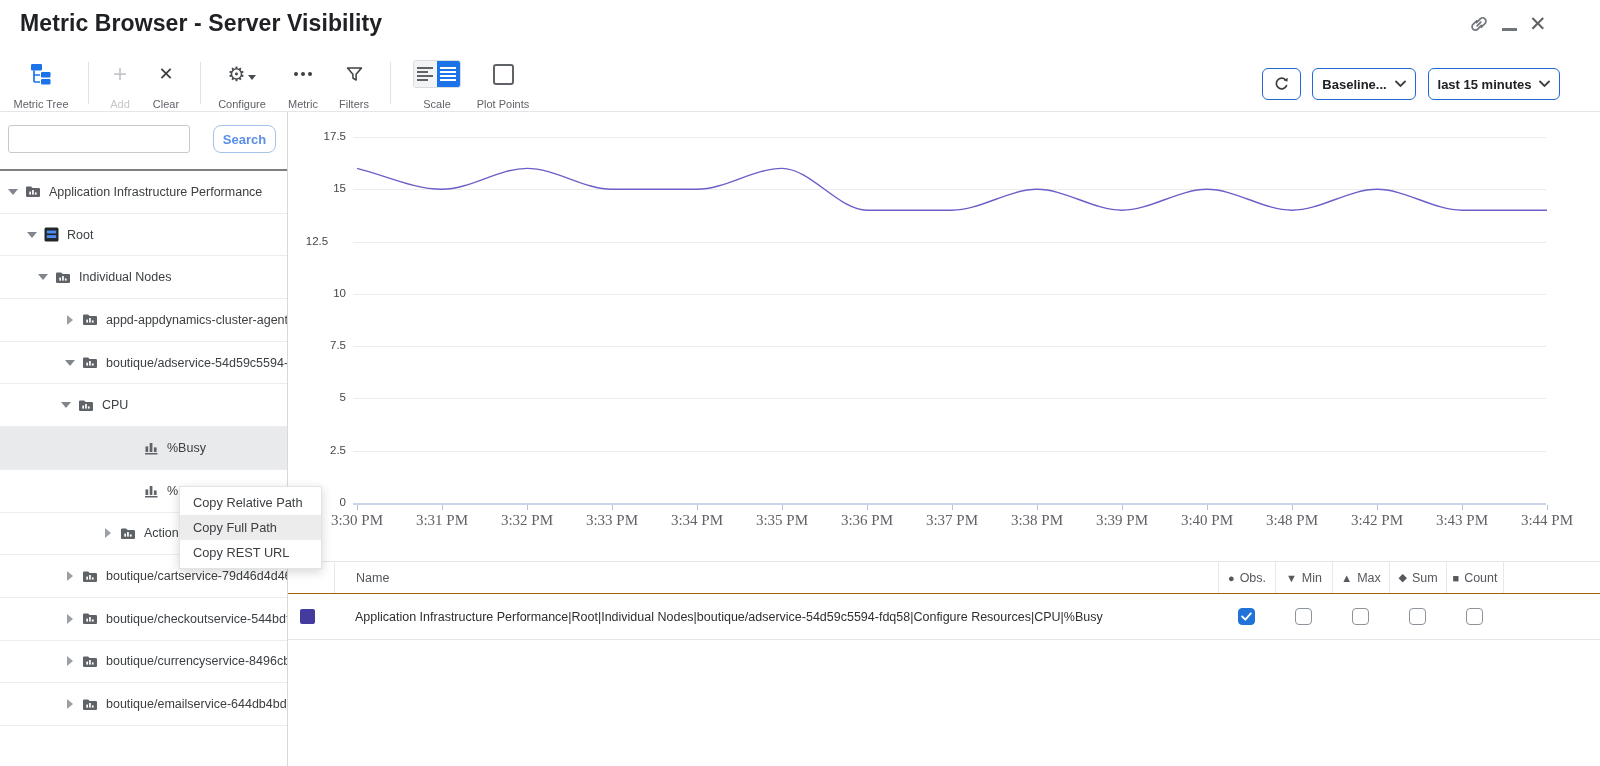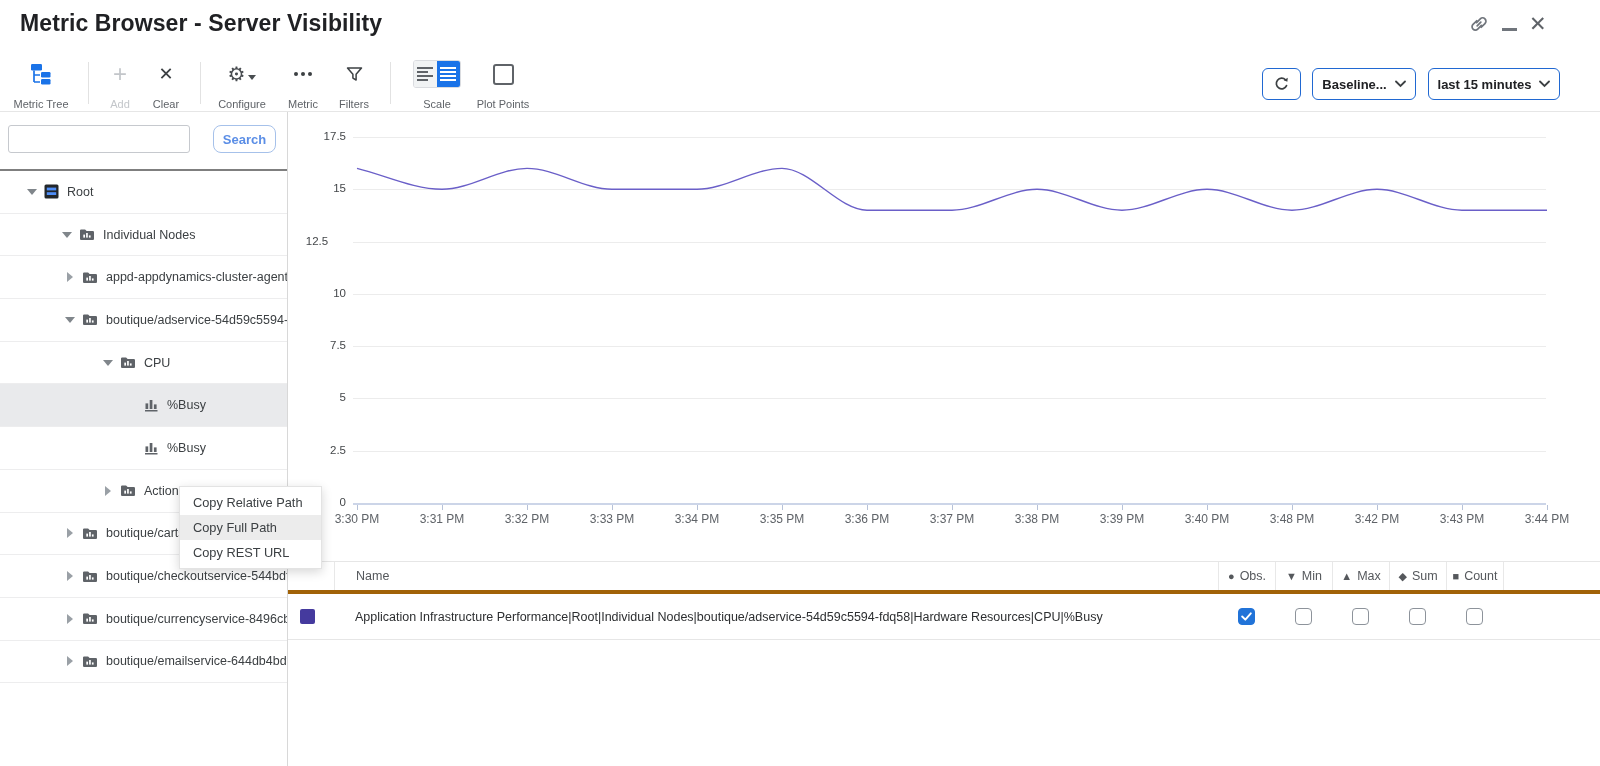--- a/index.html
+++ b/index.html
@@ -55,25 +55,25 @@
   .caret-down { width:0; height:0; border-left:5px solid transparent; border-right:5px solid transparent; border-top:6px solid #80868b; }
   .caret-right { width:0; height:0; border-top:5px solid transparent; border-bottom:5px solid transparent; border-left:6px solid #9aa0a6; }
   .tree-icon { margin-left:5px; display:flex; flex:none; }
 
   
   #chart { left:288px; top:112px; width:1312px; height:450px; }
   .gridline { left:65px; width:1193px; height:1px; background:#ececec; }
   .ylabel { left:0; width:58px; text-align:right; font-size:11.5px; color:#44474a; }
   .x-axis-line { left:65px; top:391px; width:1193px; height:2px; background:#ccd5e8; }
   .xtick { width:1px; height:5px; top:393px; background:#b7c2d8; }
-  .xlabel { top:400px; font-size:12px; color:#5f6368; transform:translateX(-50%); white-space:nowrap; }
+  .xlabel { top:400px; font-size:15px; color:#5f6368; transform:translateX(-50%); white-space:nowrap;font-family:Liberation Serif, serif; }
 
   
   #metric-table { left:288px; top:561px; width:1312px; }
-  .thead { height:33px; display:flex; align-items:stretch; border-top:1px solid #e6e6e6; border-bottom:4px solid #a16207; }
+  .thead { height:33px; display:flex; align-items:stretch; border-top:1px solid #e6e6e6; border-bottom:1px solid #a16207; }
   .trow  { height:46px; display:flex; align-items:center; border-bottom:1px solid #e6e6e6; }
   .col-swatch { width:46px; flex:none; display:flex; align-items:center; }
   .col-name { flex:1; display:flex; align-items:center; padding-left:21px; border-left:1px solid #e8e8e8; font-size:12.5px; color:#5f6368; overflow:hidden; }
   .trow .col-name { color:#2d2f31; border-left:none; }
   .col-check { width:57px; flex:none; display:flex; align-items:center; justify-content:center; gap:5px; border-left:1px solid #e8e8e8; }
   .trow .col-check { border-left:none; }
   .col-tail { width:97px; flex:none; border-left:1px solid #e8e8e8; }
   .trow .col-tail { border-left:none; }
   .hdr-glyph { font-size:11px; color:#55585c; }
   .hdr-label { font-size:12.5px; color:#55585c; }
@@ -199,34 +199,48 @@
   <svg width="16" height="16" viewBox="0 0 16 16">
       <circle cx="6.5" cy="6.5" r="4.6" fill="none" stroke="#9aa0a6" stroke-width="1.5"></circle>
       <line x1="10.2" y1="10.2" x2="14.2" y2="14.2" stroke="#9aa0a6" stroke-width="1.5" stroke-linecap="round"></line>
     </svg>
 </span>
 <input class="abs search-input" value="" style="">
 <div class="abs search-btn">Search</div>
 <div class="abs tree-top-line"></div>
 <div class="abs sidebar-vborder"></div>
 <div class="abs" id="tree">
+    <div class="tree-row" style="padding-left: 6px;">
+      <span class="caret">
+        <span class="caret-down"></span>
+      </span>
+      <span class="tree-icon">
+        <svg width="16" height="13" viewBox="0 0 16 13">
+          <path d="M1 2.6 a1.1 1.1 0 0 1 1.1-1.1 h4 l1.5 1.6 h6.3 a1.1 1.1 0 0 1 1.1 1.1 v6.7 a1.1 1.1 0 0 1-1.1 1.1 H2.1 A1.1 1.1 0 0 1 1 10.9 z" fill="#5f6368"></path>
+          <rect x="4.3" y="6.6" width="1.7" height="3" fill="#fff"></rect>
+          <rect x="7.1" y="5" width="1.7" height="4.6" fill="#fff"></rect>
+          <rect x="9.9" y="7.4" width="1.7" height="2.2" fill="#fff"></rect>
+        </svg>
+      </span>
+      <span class="tree-label">Application Infrastructure Performance</span>
+    </div>
     <div class="tree-row" style="padding-left: 25px;">
       <span class="caret">
         <span class="caret-down"></span>
       </span>
       <span class="tree-icon">
         <svg width="15" height="15" viewBox="0 0 15 15">
           <rect x="0.5" y="0.5" width="14" height="14" rx="1.5" fill="#23272b"></rect>
           <rect x="2.8" y="3.6" width="9.4" height="2.8" fill="#4f8ef7"></rect>
           <rect x="2.8" y="8.2" width="9.4" height="2.8" fill="#4f8ef7"></rect>
         </svg>
       </span>
       <span class="tree-label">Root</span>
     </div>
-    <div class="tree-row" style="padding-left: 60px;">
+    <div class="tree-row" style="padding-left: 36px;">
       <span class="caret">
         <span class="caret-down"></span>
       </span>
       <span class="tree-icon">
         <svg width="16" height="13" viewBox="0 0 16 13">
           <path d="M1 2.6 a1.1 1.1 0 0 1 1.1-1.1 h4 l1.5 1.6 h6.3 a1.1 1.1 0 0 1 1.1 1.1 v6.7 a1.1 1.1 0 0 1-1.1 1.1 H2.1 A1.1 1.1 0 0 1 1 10.9 z" fill="#5f6368"></path>
           <rect x="4.3" y="6.6" width="1.7" height="3" fill="#fff"></rect>
           <rect x="7.1" y="5" width="1.7" height="4.6" fill="#fff"></rect>
           <rect x="9.9" y="7.4" width="1.7" height="2.2" fill="#fff"></rect>
         </svg>
@@ -254,21 +268,21 @@
       <span class="tree-icon">
         <svg width="16" height="13" viewBox="0 0 16 13">
           <path d="M1 2.6 a1.1 1.1 0 0 1 1.1-1.1 h4 l1.5 1.6 h6.3 a1.1 1.1 0 0 1 1.1 1.1 v6.7 a1.1 1.1 0 0 1-1.1 1.1 H2.1 A1.1 1.1 0 0 1 1 10.9 z" fill="#5f6368"></path>
           <rect x="4.3" y="6.6" width="1.7" height="3" fill="#fff"></rect>
           <rect x="7.1" y="5" width="1.7" height="4.6" fill="#fff"></rect>
           <rect x="9.9" y="7.4" width="1.7" height="2.2" fill="#fff"></rect>
         </svg>
       </span>
       <span class="tree-label">boutique/adservice-54d59c5594-fdq5</span>
     </div>
-    <div class="tree-row" style="padding-left: 101px;">
+    <div class="tree-row" style="padding-left: 59px;">
       <span class="caret">
         <span class="caret-down"></span>
       </span>
       <span class="tree-icon">
         <svg width="16" height="13" viewBox="0 0 16 13">
           <path d="M1 2.6 a1.1 1.1 0 0 1 1.1-1.1 h4 l1.5 1.6 h6.3 a1.1 1.1 0 0 1 1.1 1.1 v6.7 a1.1 1.1 0 0 1-1.1 1.1 H2.1 A1.1 1.1 0 0 1 1 10.9 z" fill="#5f6368"></path>
           <rect x="4.3" y="6.6" width="1.7" height="3" fill="#fff"></rect>
           <rect x="7.1" y="5" width="1.7" height="4.6" fill="#fff"></rect>
           <rect x="9.9" y="7.4" width="1.7" height="2.2" fill="#fff"></rect>
         </svg>
@@ -444,21 +458,21 @@
       <div class="col-check">
         <span class="hdr-glyph">■</span>
         <span class="hdr-label">Count</span>
       </div>
       <div class="col-tail"></div>
     </div>
   <div class="trow">
     <div class="col-swatch">
         <span class="swatch" style="background: rgb(69, 58, 158);"></span>
       </div>
-    <div class="col-name">Application Infrastructure Performance|Root|Individual Nodes|boutique/adservice-54d59c5594-fdq58|Hardware Resources|CPU|%Busy</div>
+    <div class="col-name">Application Infrastructure Performance|Root|Individual Nodes|boutique/adservice-54d59c5594-fdq58|Configure Resources|CPU|%Busy</div>
   <div class="col-check">
         <span class="cb checked">
           <svg width="11" height="9" viewBox="0 0 14 11">
             <polyline points="1.5,5.5 5.5,9.5 12.5,1.5" fill="none" stroke="#fff" stroke-width="2.4" stroke-linecap="round" stroke-linejoin="round"></polyline>
           </svg>
         </span>
       </div>
       <div class="col-check">
         <span class="cb"></span>
       </div>

